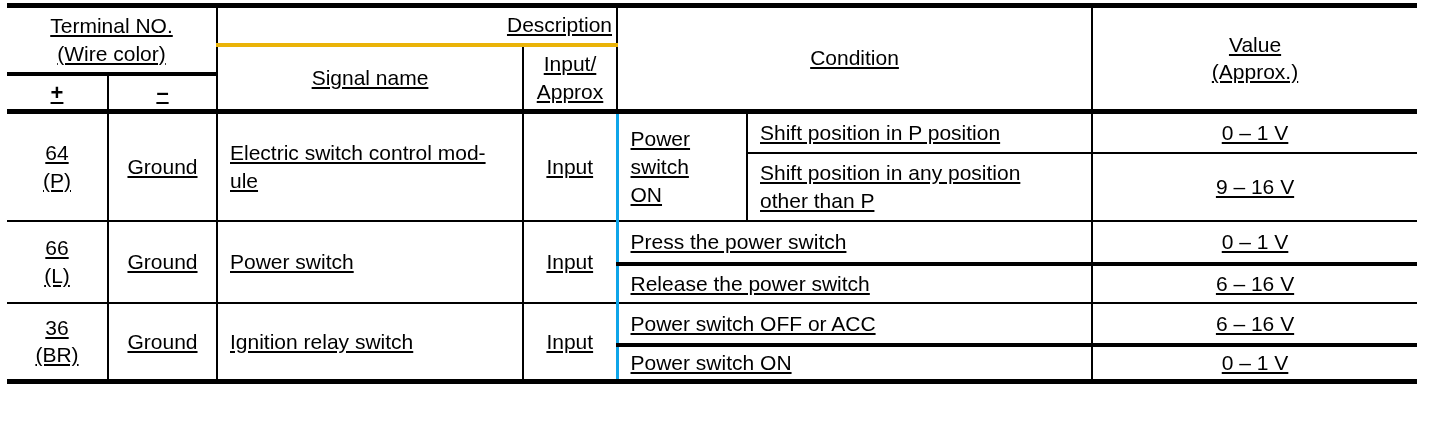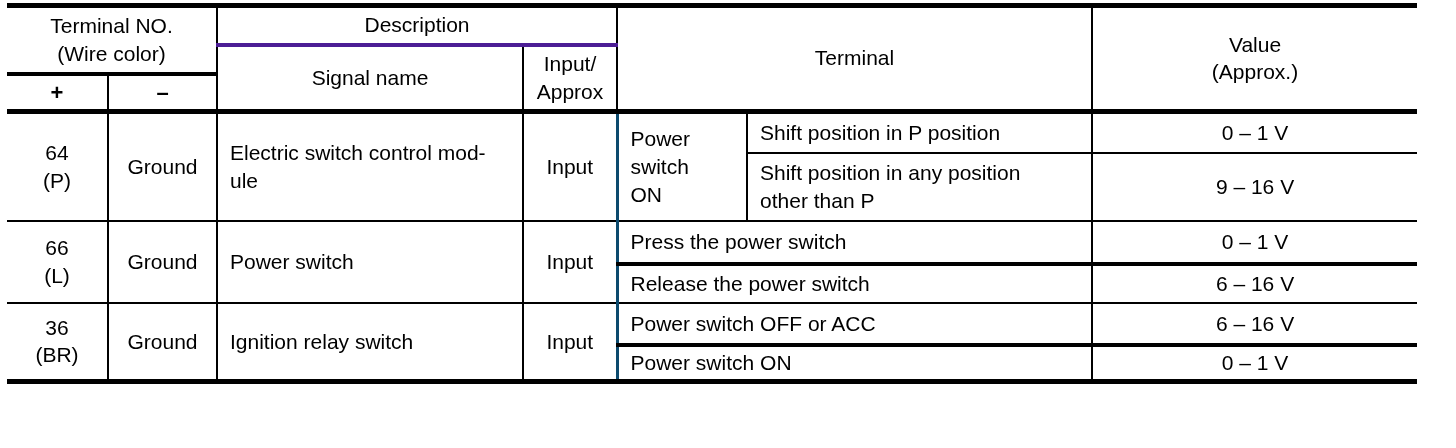--- a/index.html
+++ b/index.html
@@ -18,20 +18,21 @@
   }
   table.spec {
     border-collapse: collapse;
     table-layout: fixed;
     width: 1410px;
     margin: 3px 0 0 7px;
     border-top: 5px solid #000;
     border-bottom: 5px solid #000;
     font-size: 21px;
     line-height: 1.32;
+    text-decoration: underline;
   }
   td, th {
     border: 2px solid #000;
     vertical-align: middle;
     text-align: center;
     font-weight: normal;
     white-space: pre-line;
     overflow: hidden;
     padding: 2px 4px;
   }
@@ -53,24 +54,24 @@
   tr.r7 { height: 39px; }
   tr.r8 { height: 42px; }
   tr.r9 { height: 36px; }
   
   .l { text-align: left; padding-left: 12px; padding-right: 8px; }
   
   .el { border-left: none; }
   .er { border-right: none; }
   
   .body-first td { border-top: 5px solid #000; }      
-  th.desc { border-bottom: 4px solid #4c1d95; }           
+  th.desc { border-bottom: 4px solid #eab308; text-align: right; }           
   th.term { border-bottom: 4px solid #000; }           
   tr.heavy td { border-top: 4px solid #000; }          
-  .bl3 { border-left: 3px solid #0c4a6e; }                
+  .bl3 { border-left: 3px solid #0ea5e9; }                
   .pm { font-weight: bold; font-size: 22px; }
   .footnote {
     margin: 7px 0 0 2px;
     font-size: 24px;
     line-height: 1.2;
   }
 </style>
 </head>
 <body>
 
@@ -85,21 +86,21 @@
         <col class="c-condl">
         <col class="c-condr">
         <col class="c-value">
     </colgroup>
 
     <tbody>
         <tr class="r1">
       <th class="el term" colspan="2" rowspan="2">Terminal NO.
 (Wire color)</th>
       <th class="desc" colspan="2">Description</th>
-      <th colspan="2" rowspan="3">Terminal</th>
+      <th colspan="2" rowspan="3">Condition</th>
       <th class="er" rowspan="3">Value
 (Approx.)</th>
     </tr>
     <tr class="r2">
       <th rowspan="2">Signal name</th>
       <th rowspan="2">Input/
 Approx</th>
     </tr>
     <tr class="r3">
       <th class="el pm">+</th>

